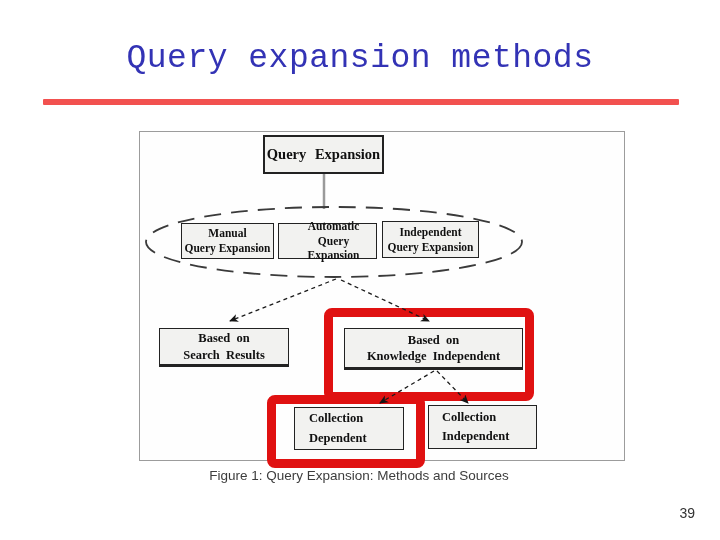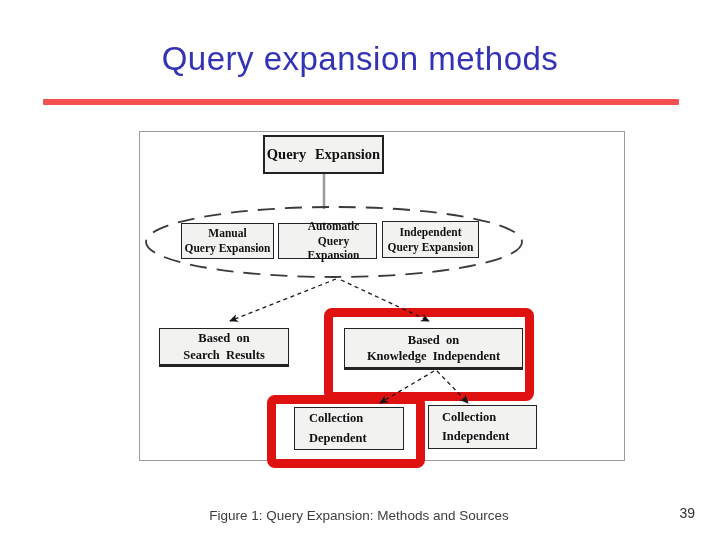--- a/index.html
+++ b/index.html
@@ -1,21 +1,21 @@
 <!DOCTYPE html>
 <html><head>
 <meta charset="utf-8">
 <style>
   html,body{margin:0;padding:0;}
   body{width:720px;height:540px;background:#ffffff;position:relative;overflow:hidden;
        font-family:"Liberation Serif",serif;}
   .slide{position:absolute;inset:0;background:#fff;}
 
   .slide-title{position:absolute;top:40px;left:0;width:720px;text-align:center;
-    font-family:Liberation Sans, sans-serif;font-size:33px;font-weight:400;
+    font-family:Liberation Mono, monospace;font-size:33px;font-weight:400;
     color:#3333b5;letter-spacing:0.5px;margin:0;}
 
   .title-rule{position:absolute;left:43px;top:99px;width:636px;height:6px;
     background:#f2514f;border-radius:1px;}
 
   .figure-panel{position:absolute;left:139px;top:131px;width:486px;height:330px;
     border:1px solid #9c9c9c;background:#fefefe;box-sizing:border-box;}
 
   .connector-layer{position:absolute;left:0;top:0;width:422px;height:332px;
     overflow:visible;z-index:3;pointer-events:none;}
@@ -38,21 +38,21 @@
     word-spacing:3px;border-bottom-width:3px;}
   .node-knowledge{left:204px;top:196px;width:179px;height:42px;font-size:12.5px;
     word-spacing:3px;border-bottom-width:3px;}
   .node-coldep{left:154px;top:275px;width:110px;height:43px;font-size:12.5px;
     align-items:flex-start;padding-left:14px;text-align:left;line-height:1.55;}
   .node-colind{left:288px;top:273px;width:109px;height:44px;font-size:12.5px;
     align-items:flex-start;padding-left:13px;text-align:left;line-height:1.55;}
 
   .figure-caption{position:absolute;left:139px;top:468px;width:440px;
     text-align:center;font-family:"Liberation Sans",sans-serif;
-    font-size:13.5px;color:#3d3d3d;margin-top:40px;}
+    font-size:13.5px;color:#3d3d3d;}
 
   .page-number{position:absolute;right:25px;top:505px;
     font-family:"Liberation Sans",sans-serif;font-size:14px;color:#333;}
 </style>
 </head>
 <body>
 
 <div class="slide">
 
   <h1 class="slide-title">Query expansion methods</h1>

